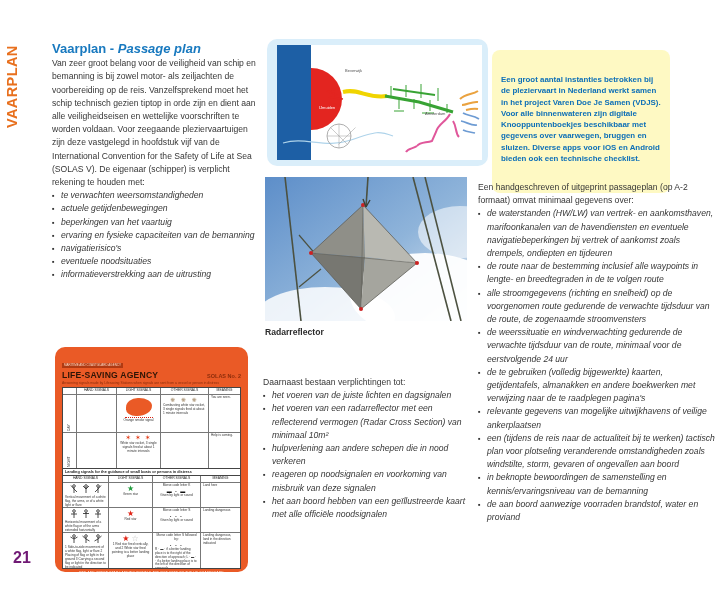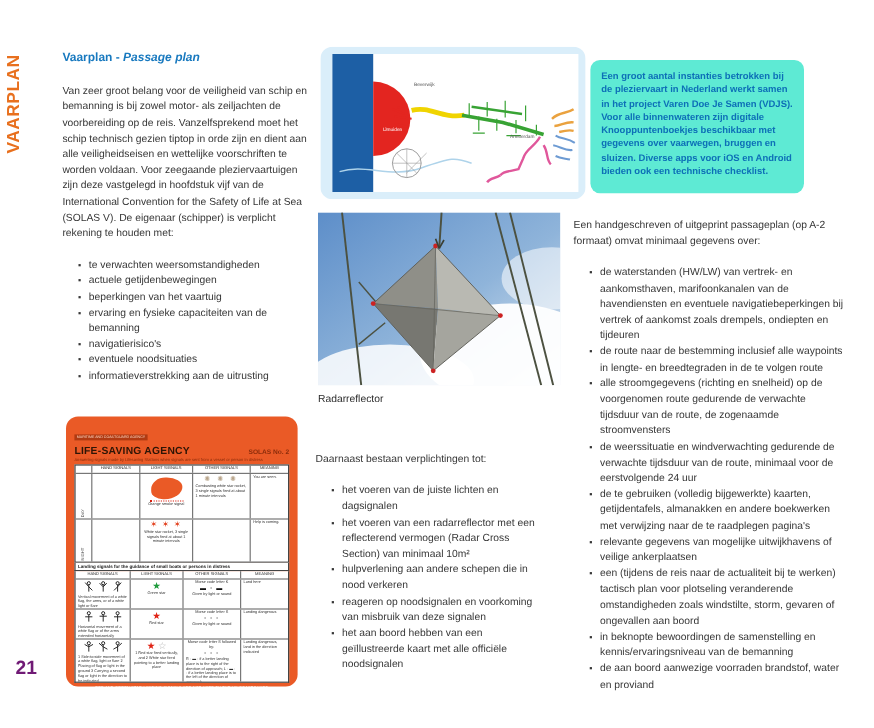--- a/index.html
+++ b/index.html
@@ -13,38 +13,38 @@
     left:4px;top:38px;height:90px;width:22px;
     writing-mode:vertical-rl;transform:rotate(180deg);
     font-size:14.5px;font-weight:bold;color:#e8701e;letter-spacing:.4px;
   }
   .page-num{left:13px;top:549px;font-size:16px;font-weight:bold;color:#701a75;}
   
   .col{font-size:8.6px;line-height:13.2px;color:#363636;}
   .col-left{left:52px;top:42px;width:206px;}
   .col-mid{left:263px;top:376px;width:205px;}
   .col-right{left:478px;top:181px;width:240px;}
-  .doc-title{font-size:10px;font-weight:bold;color:#1879bf;margin:0 0 14px 0;}
+  .doc-title{font-size:13px;font-weight:bold;color:#1879bf;margin:0 0 2px 0;}
   .doc-title .it{font-style:italic;}
   p.body-par{margin:0;}
-  ul.sq{list-style:none;margin:13px;padding:0;}
+  ul.sq{list-style:none;margin:0;padding:0;font-style:italic;}
   ul.sq li{position:relative;padding-left:9px;}
   ul.sq li::before{content:"▪";position:absolute;left:0;top:0;font-size:7.5px;}
   .gap{height:12px;}
   
   .map-box{left:267px;top:39px;width:221px;height:127px;}
   
   .info-box{
-    left:492px;top:50px;width:160px;min-height:95px;background:#5eead4;
-    border-radius:8px;padding:8px 9px;font-size:7.9px;font-weight:bold;
+    left:492px;top:50px;width:160px;min-height:95px;background:#fef9c3;
+    border-radius:8px;padding:24px 9px;font-size:7.9px;font-weight:bold;
     color:#0d6fb7;line-height:11.3px;
   }
   
   .photo{left:265px;top:177px;width:202px;height:144px;}
-  .photo-caption{left:265px;top:327px;font-size:8.6px;font-weight:normal;color:#2b2b2b;}
+  .photo-caption{left:265px;top:327px;font-size:8.6px;font-weight:bold;color:#2b2b2b;}
   
   .poster{
     left:55px;top:347px;width:193px;height:225px;background:#ea5a26;
     border-radius:10px;box-sizing:border-box;padding:5px 7px;
   }
   .poster .agency-bar{background:#b03a12;color:#ffd9c4;font-size:3px;
     padding:.5px 2px;display:inline-block;line-height:4px;}
   .poster .p-title-row{display:flex;justify-content:space-between;align-items:baseline;}
   .poster .p-title{font-size:8.6px;font-weight:bold;color:#2e1506;letter-spacing:.2px;}
   .poster .p-solas{font-size:5.5px;font-weight:bold;color:#8c2d0b;}

